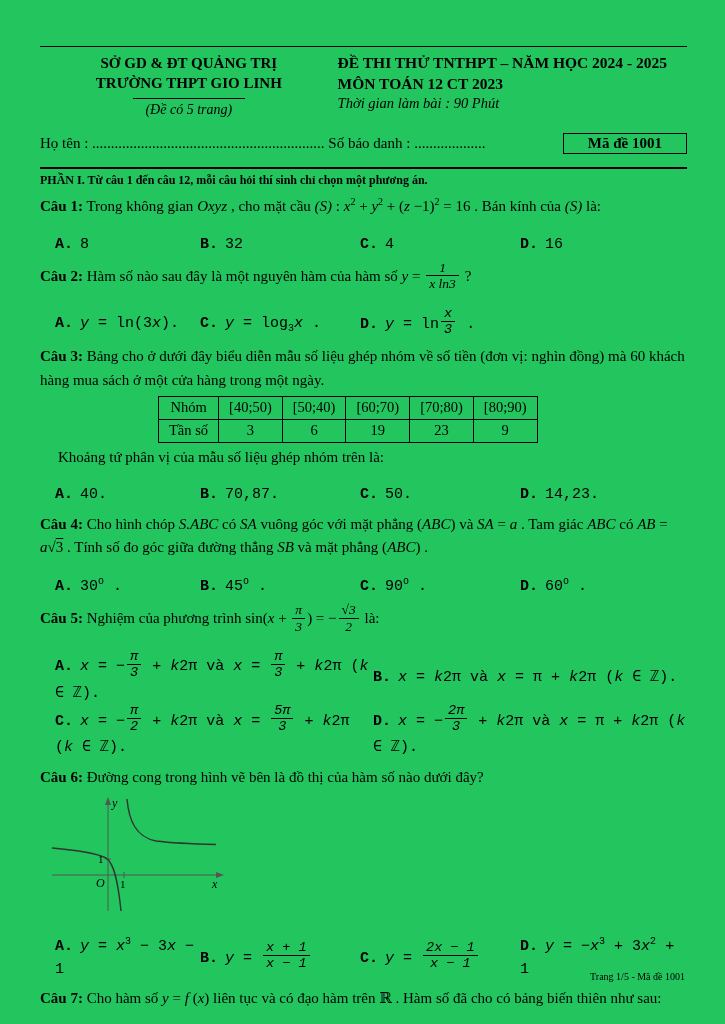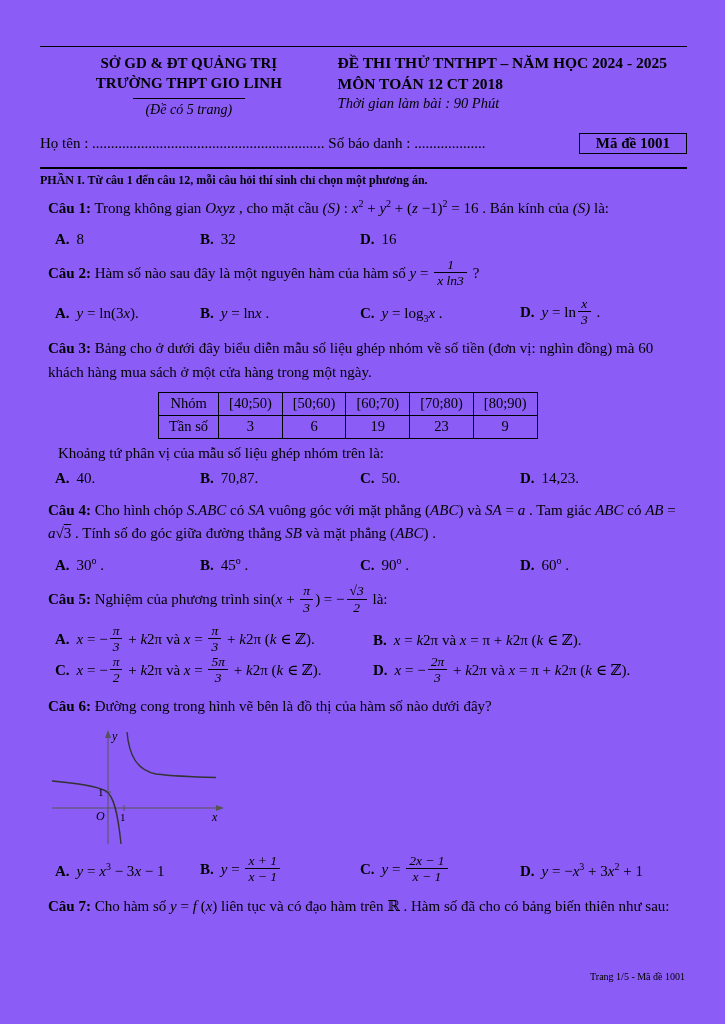--- a/index.html
+++ b/index.html
@@ -1,38 +1,38 @@
 <!DOCTYPE html>
 <html><head>
 <meta charset="utf-8">
 <style>
   * { box-sizing: border-box; }
   html, body { margin: 0; padding: 0; background: #ffffff; }
   .page {
-    width: 725px; height: 1024px; background: #8b5cf6; margin: 0 auto;
+    width: 725px; height: 1024px; background: #22c55e; margin: 0 auto;
     position: relative; font-family: "Liberation Serif", "DejaVu Serif", serif;
     font-size: 15px; color: #000; padding: 0 38px 0 40px; overflow: hidden;
   }
   .top-rule { border-top: 1.5px solid #000; margin-top: 46px; }
   .header { display: flex; margin-top: 6px; }
   .header-left { width: 46%; text-align: center; }
   .header-right { width: 54%; text-align: left; }
   .hl1 { font-weight: bold; font-size: 15px; line-height: 1.35; }
   .short-rule { width: 112px; border-top: 1.3px solid #000; margin: 4px auto 3px; }
   .hl-note { font-style: italic; font-size: 14px; }
   .hr1 { font-weight: bold; font-size: 15.5px; line-height: 1.35; }
   .hr-time { font-style: italic; font-size: 14.5px; }
   .name-row { display: flex; align-items: center; justify-content: space-between; margin-top: 15px; gap: 12px; }
   .name-fields { font-size: 15px; }
-  .code-box { border: 1.8px solid #000; font-weight: bold; padding: 1px 16px; font-size: 15px; white-space: nowrap; }
+  .code-box { border: 1.8px solid #000; font-weight: bold; padding: 1px 24px; font-size: 15px; white-space: nowrap; }
   .section-heading { margin-top: 13px; border-top: 2px solid #000; padding-top: 4px; font-weight: bold; font-size: 12px; }
   .question { margin-top: 6px; }
-  .q-text { margin: 8px; line-height: 1.55; }
+  .q-text { margin: 0; line-height: 1.55; }
   .q-label { font-weight: bold; }
-  .options { display: grid; padding-left: 15px; margin-top: 3px; align-items: center; }
+  .options { display: grid; padding-left: 15px; margin-top: 15px; align-items: center; font-family: Liberation Mono, monospace; }
   .cols4 { grid-template-columns: 145px 160px 160px 1fr; }
   .cols2 { grid-template-columns: 318px 1fr; }
   .opt { line-height: 1.55; }
   .opt-label { font-weight: bold; margin-right: 7px; }
   sup, sub { font-size: 10px; }
   .frac {
     display: inline-flex; flex-direction: column; text-align: center;
     vertical-align: middle; margin: 0 2px; line-height: 1.12;
     font-size: 13.5px; font-style: italic; position: relative; top: -2px;
   }
@@ -57,65 +57,65 @@
 
   <div class="header">
     <div class="header-left">
       <div class="hl1">SỞ GD &amp; ĐT QUẢNG TRỊ</div>
       <div class="hl1">TRƯỜNG THPT GIO LINH</div>
       <div class="short-rule"></div>
       <div class="hl-note">(Đề có 5 trang)</div>
     </div>
     <div class="header-right">
       <div class="hr1">ĐỀ THI THỬ TNTHPT – NĂM HỌC 2024 - 2025</div>
-      <div class="hr1">MÔN TOÁN 12 CT 2018</div>
+      <div class="hr1">MÔN TOÁN 12 CT 2023</div>
       <div class="hr-time">Thời gian làm bài : 90 Phút</div>
     </div>
   </div>
 
   <div class="name-row">
     <div class="name-fields">Họ tên : .............................................................. Số báo danh : ...................</div>
     <div class="code-box">Mã đề 1001</div>
   </div>
 
   <div class="section-heading">PHẦN I. Từ câu 1 đến câu 12, mỗi câu hỏi thí sinh chỉ chọn một phương án.</div>
 
   <div class="question">
     <p class="q-text"><b class="q-label">Câu 1:</b> <span>Trong không gian <i>Oxyz</i> , cho mặt cầu <i>(S)</i> : <i>x</i><sup>2</sup> + <i>y</i><sup>2</sup> + (<i>z</i> −1)<sup>2</sup> = 16 . Bán kính của <i>(S)</i> là:</span></p>
     <div class="options cols4">
       <div class="opt"><b class="opt-label">A.</b><span>8</span></div>
       <div class="opt"><b class="opt-label">B.</b><span>32</span></div>
+      <div class="opt"><b class="opt-label">C.</b><span>4</span></div>
       <div class="opt"><b class="opt-label">D.</b><span>16</span></div>
     </div>
   </div>
 
   <div class="question">
     <p class="q-text"><b class="q-label">Câu 2:</b> <span>Hàm số nào sau đây là một nguyên hàm của hàm số <i>y</i> = <span class="frac">
             <span class="fnum">1</span>
             <span class="fden">x ln3</span>
           </span> ?</span></p>
     <div class="options cols4">
       <div class="opt"><b class="opt-label">A.</b><span><i>y</i> = ln(3<i>x</i>).</span></div>
-      <div class="opt"><b class="opt-label">B.</b><span><i>y</i> = ln<i>x</i> .</span></div>
       <div class="opt"><b class="opt-label">C.</b><span><i>y</i> = log<sub>3</sub><i>x</i> .</span></div>
       <div class="opt"><b class="opt-label">D.</b><span><i>y</i> = ln<span class="frac">
               <span class="fnum">x</span>
               <span class="fden">3</span>
             </span> .</span></div>
     </div>
   </div>
 
   <div class="question">
     <p class="q-text"><b class="q-label">Câu 3:</b> <span>Bảng cho ở dưới đây  biểu diễn mẫu số liệu ghép nhóm về số tiền (đơn vị: nghìn đồng) mà 60 khách hàng mua sách ở một cửa hàng trong một ngày.</span></p>
     <table class="freq-table">
       <tbody>
           <tr>
         <td>Nhóm</td>
         <td>[40;50)</td>
-        <td>[50;60)</td>
+        <td>[50;40)</td>
         <td>[60;70)</td>
         <td>[70;80)</td>
         <td>[80;90)</td>
       </tr>
       <tr>
         <td>Tần số</td>
         <td>3</td>
         <td>6</td>
         <td>19</td>
         <td>23</td>

